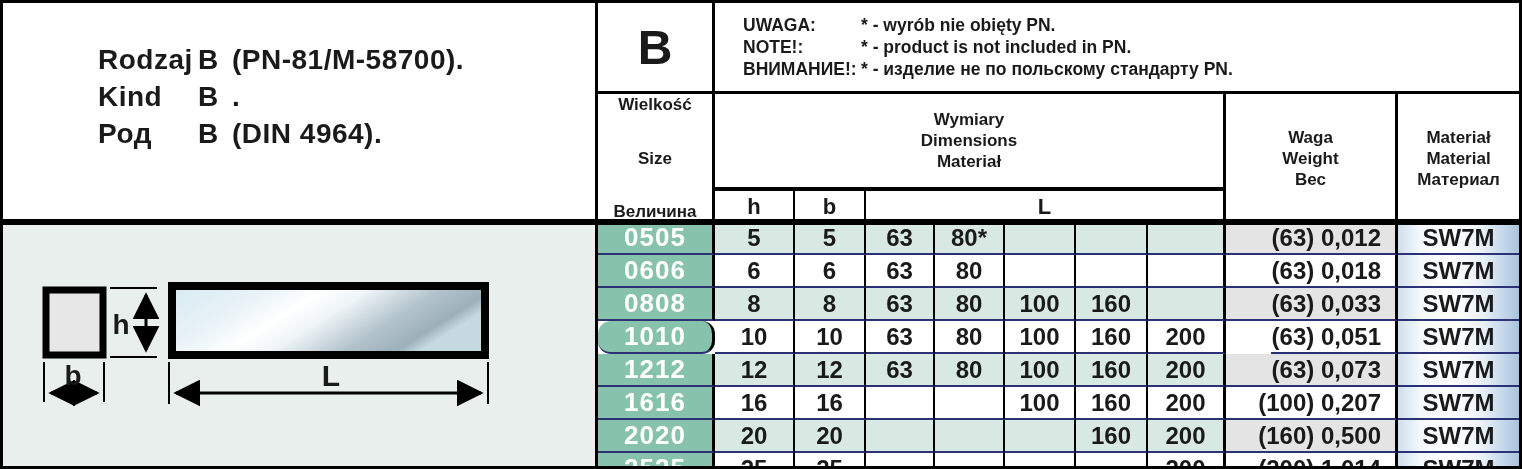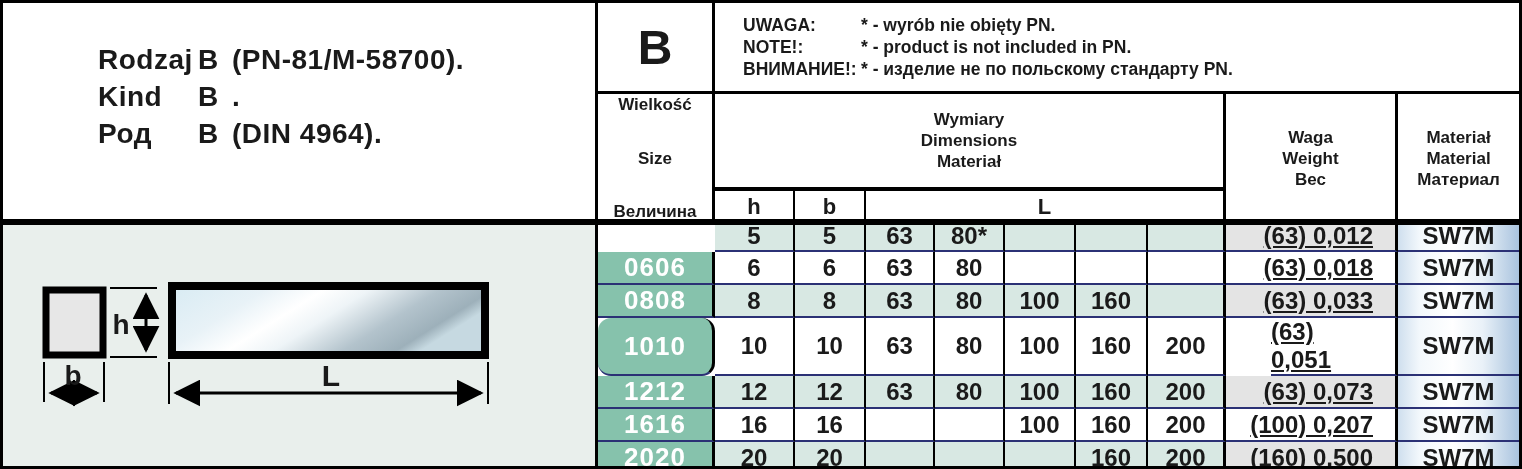--- a/index.html
+++ b/index.html
@@ -55,21 +55,21 @@
   .sub{font-size:22px;font-weight:bold;}
   .sub-h{grid-column:2;grid-row:3;}
   .sub-b{grid-column:3;grid-row:3;}
   .sub-l{grid-column:4/9;grid-row:3;}
   
   .dcell{border-bottom:2px solid #2b3175;font-weight:bold;font-size:24px;}
   .dcell.lastrow{border-bottom:none;}
   .c-size{background:#86c2ac;color:#fff;font-size:26px;letter-spacing:1px;}
   .c-num{background:#fff;}
   .c-num.shaded{background:#d8e8e3;}
-  .c-weight{background:#fff;justify-content:flex-end;padding-right:22px;text-decoration:underline;}
+  .c-weight{background:#fff;justify-content:flex-end;padding-right:14px;}
   .c-weight.wshaded{background:#e4e4e4;}
   .c-mat{background:linear-gradient(90deg,#cfdfee 0%,#f3f8fc 18%,#ffffff 45%,#e9f1f8 70%,#a9c3de 100%);}
 </style>
 </head>
 <body>
 
 <div class="page">
 
   <div class="left-panel">
     <div class="title-block">
@@ -168,20 +168,21 @@
       <div class="cell hdr mat-hdr">
         <span>Materiał</span>
         <span>Material</span>
         <span>Материал</span>
       </div>
 
       <div class="cell sub sub-h br2">h</div>
       <div class="cell sub sub-b br2">b</div>
       <div class="cell sub sub-l br3">L</div>
 
+    <div class="cell dcell c-size br3" style="grid-area: 4 / 1;">0505</div>
         <div class="cell dcell c-num br2 shaded" style="grid-area: 4 / 2;">5</div>
         <div class="cell dcell c-num br2 shaded" style="grid-area: 4 / 3;">5</div>
         <div class="cell dcell c-num br2 shaded" style="grid-area: 4 / 4;">63</div>
         <div class="cell dcell c-num br2 shaded" style="grid-area: 4 / 5;">80*</div>
         <div class="cell dcell c-num br2 shaded" style="grid-area: 4 / 6;"></div>
         <div class="cell dcell c-num br2 shaded" style="grid-area: 4 / 7;"></div>
         <div class="cell dcell c-num br3 shaded" style="grid-area: 4 / 8;"></div>
         <div class="cell dcell c-weight br3 wshaded" style="grid-area: 4 / 9;">(63) 0,012</div>
         <div class="cell dcell c-mat" style="grid-area: 4 / 10;">SW7M</div>
         <div class="cell dcell c-size br3" style="grid-area: 5 / 1;">0606</div>

